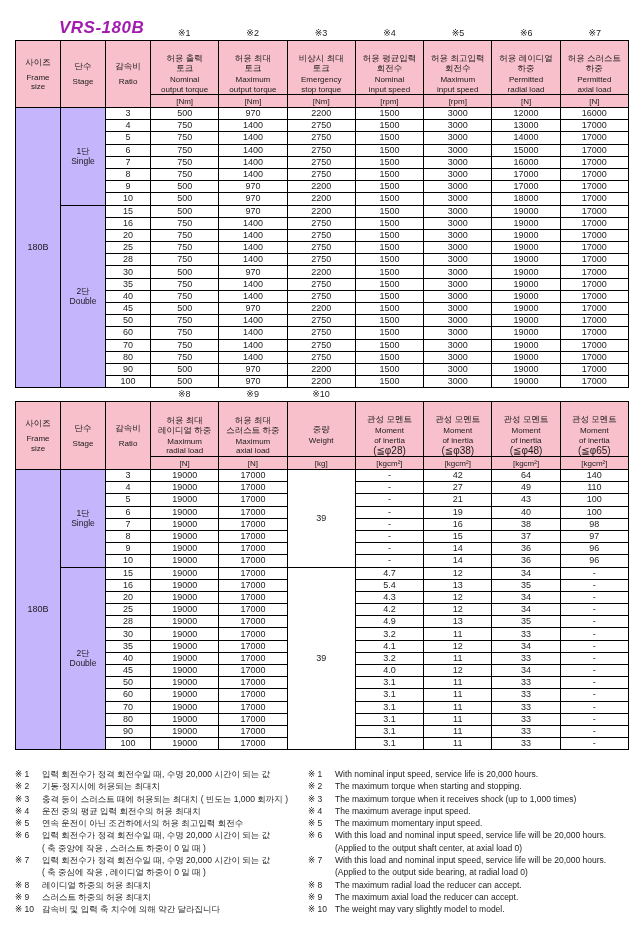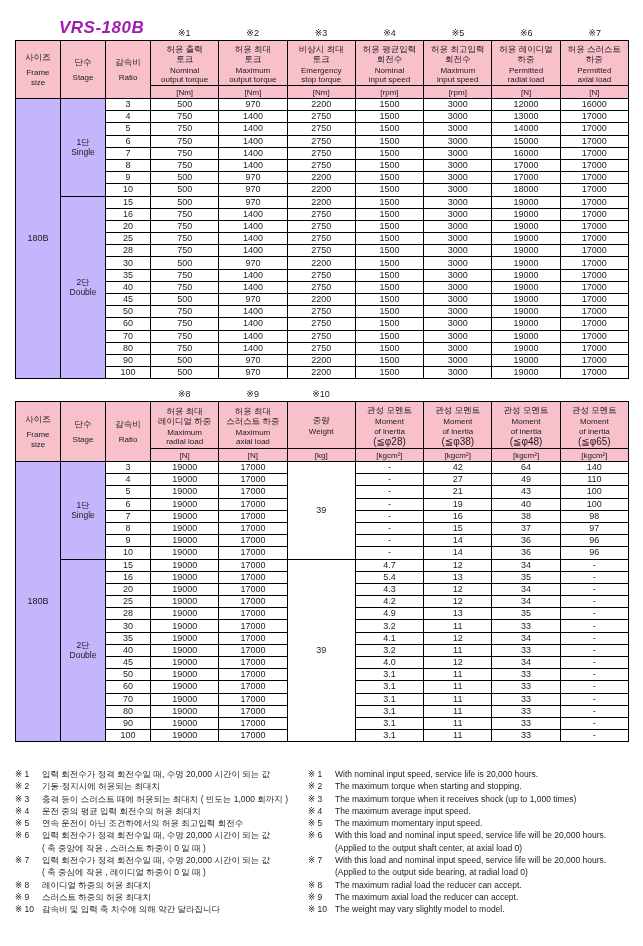--- a/index.html
+++ b/index.html
@@ -24,21 +24,21 @@
   #t1{top:40px;}
   #t2{top:401px;}
   .spec col.c3{width:45px;}
   .spec th,.spec td{border:1px solid #000;text-align:center;vertical-align:middle;padding:0;overflow:hidden;}
   .spec thead th{background:#F8C0CA;font-weight:normal;}
   .spec thead tr.main th{height:44px;}
   #t2 thead tr.main th{height:46px;}
   .head3{vertical-align:middle;}
   .head3 .hko{padding-top:0;}
   .head3 .hen{padding-top:6px;}
-  .hko{font-size:8.5px;line-height:10px;white-space:pre-line;padding-top:2px;}
+  .hko{font-size:8.5px;line-height:10px;white-space:pre-line;padding-top:12px;}
   .hen{font-size:8px;line-height:9.5px;white-space:pre-line;padding-top:2px;}
   .hsub{font-size:10px;line-height:10px;padding-top:1px;}
   th.unit{font-size:8px;height:12px;background:#F8C0CA;}
   .spec td{font-size:9px;height:11.2px;line-height:11px;background:#fff;}
   .spec td.pink{background:#c4b5fd;}
   .spec td.stage div{font-size:8.5px;line-height:10px;}
   .spec td.frame{font-size:9px;}
 
   .notes{position:absolute;left:15px;top:768px;width:620px;display:flex;font-size:8.5px;line-height:12.3px;color:#222;}
   .notes-ko{width:293px;flex:none;}

